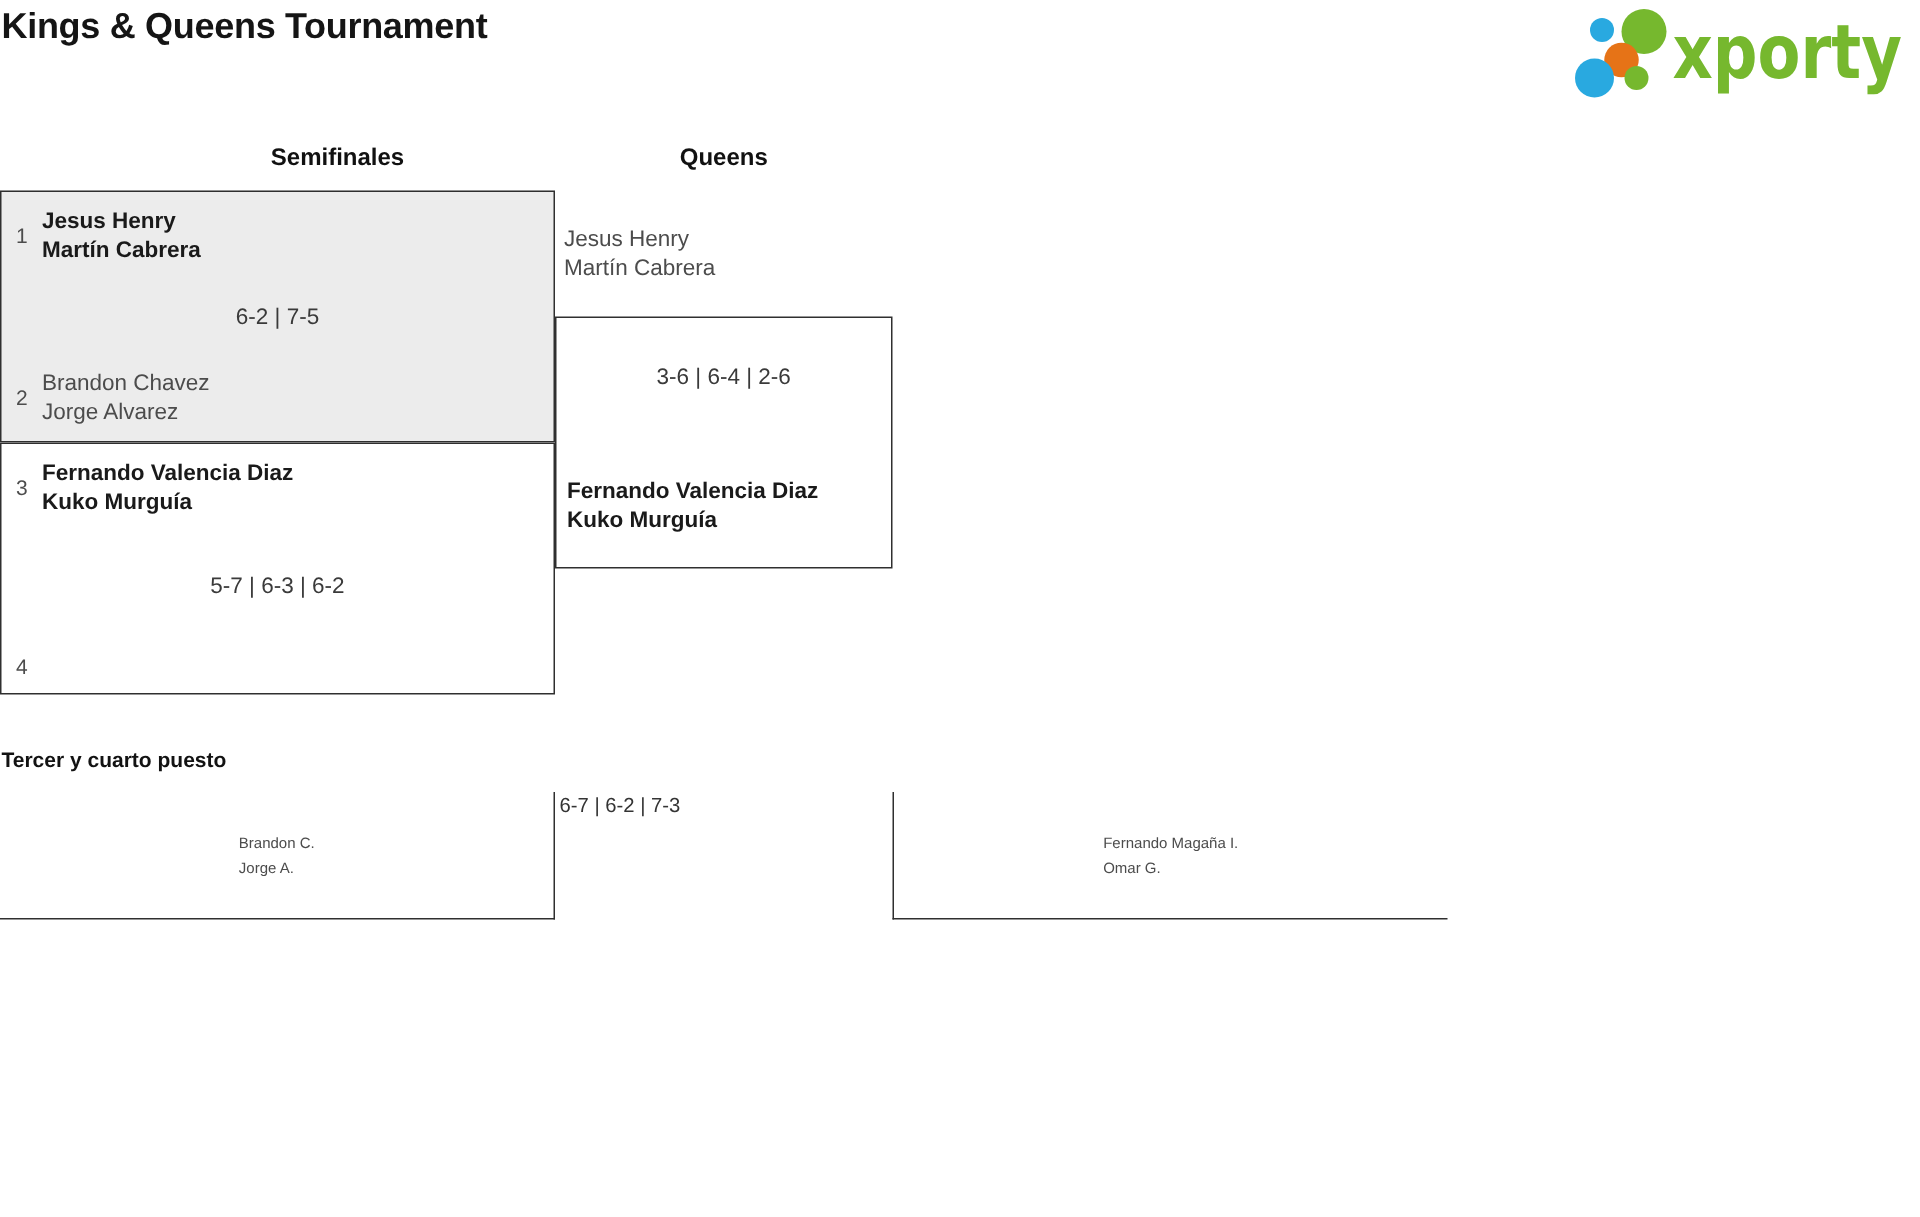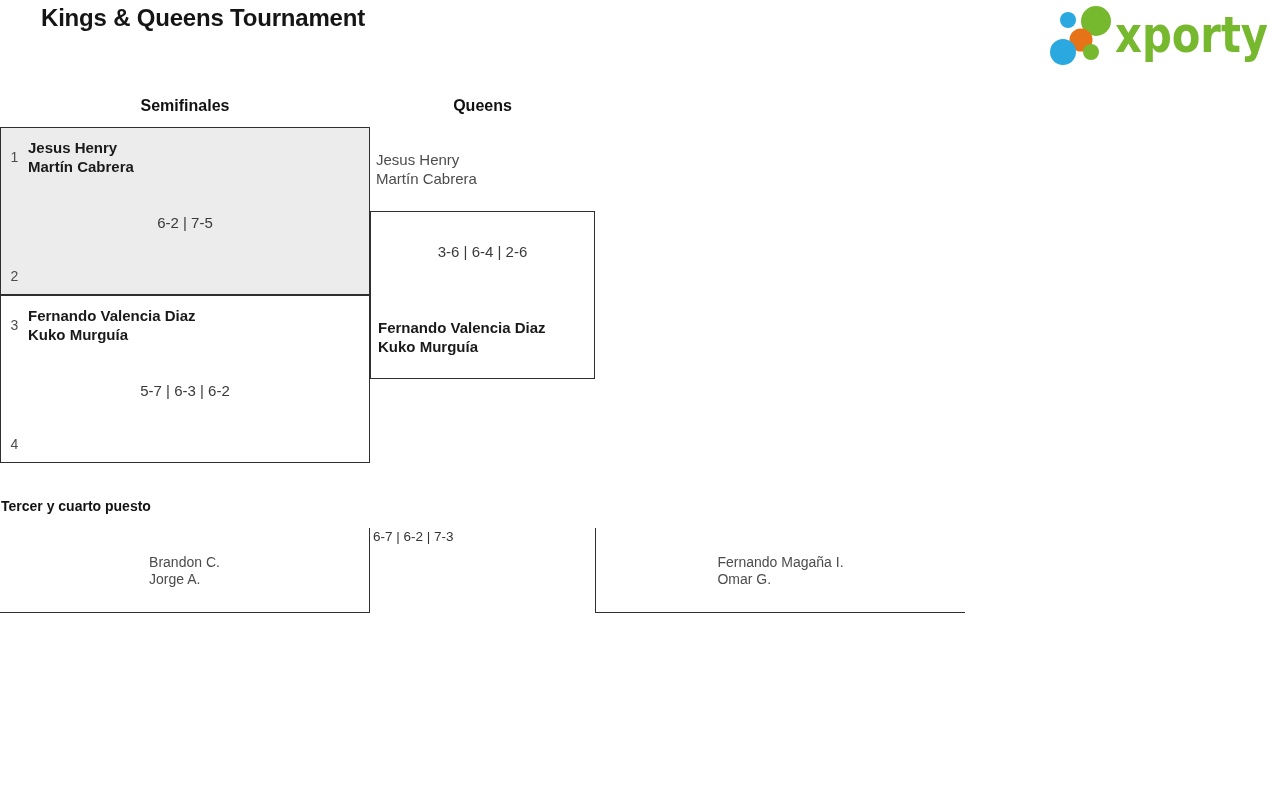--- a/index.html
+++ b/index.html
@@ -9,33 +9,33 @@
     font-family: "Liberation Sans", sans-serif;
     position: relative;
     overflow: hidden;
     color: #1a1a1a;
   }
 
   
   .title {
     position: absolute; left: 1px; top: 1px;
     font-size: 24px; line-height: 33px; font-weight: 700;
-    color: #151515; letter-spacing: -0.2px; padding-left: 40px;
+    color: #151515; letter-spacing: -0.2px;
   }
 
   
   .logo { position: absolute; left: 1048px; top: 4px; width: 224px; height: 62px; display: block; cursor: pointer; }
   .logo svg { overflow: visible; }
 
   
   .round-header {
     position: absolute; top: 97px; text-align: center;
     font-size: 16px; font-weight: 700; color: #111111;
   }
-  .round-header.sf   { left: 0; width: 370px; }
+  .round-header.sf   { left: 0; width: 370px; padding-left: 40px; }
   .round-header.fin  { left: 370px; width: 225px; }
 
   
   .match {
     position: absolute; box-sizing: border-box;
     border: 1px solid #2f2f2f;
     width: 370px; height: 168px;
     display: flex; flex-direction: column; justify-content: space-between;
     padding: 10px 0; cursor: pointer;
   }
@@ -80,21 +80,21 @@
     font-size: 14px; font-weight: 700; color: #121212;
   }
   .tp-box {
     position: absolute; top: 528px; width: 370px; height: 85px;
     box-sizing: border-box; display: flex; justify-content: center;
     cursor: pointer;
   }
   .tp-left  { left: 0;     border-right: 1px solid #2f2f2f;  border-bottom: 1px solid #2f2f2f; }
   .tp-right { left: 595px; border-left: 1px solid #2f2f2f;   border-bottom: 1px solid #2f2f2f; }
   .tp-names {
-    margin-top: 26px; font-size: 14px; line-height: 17px;
+    margin-top: 26px; font-size: 10px; line-height: 17px;
     color: #4c4c4c; text-align: left;
   }
   .tp-score {
     position: absolute; left: 373px; top: 529px;
     font-size: 13.5px; color: #343434;
   }
 </style>
 </head>
 <body>
 
@@ -120,20 +120,24 @@
   <div class="team-row winner">
     <span class="seed">1</span>
     <span class="names">
       <span class="nline">Jesus Henry</span>
       <span class="nline">Martín Cabrera</span>
     </span>
   </div>
   <div class="score">6-2 | 7-5</div>
   <div class="team-row loser">
     <span class="seed">2</span>
+    <span class="names">
+      <span class="nline">Brandon Chavez</span>
+      <span class="nline">Jorge Alvarez</span>
+    </span>
   </div>
 </div>
 
 <div class="match sf2">
   <div class="team-row winner">
     <span class="seed">3</span>
     <span class="names">
       <span class="nline">Fernando Valencia Diaz</span>
       <span class="nline">Kuko Murguía</span>
     </span>

